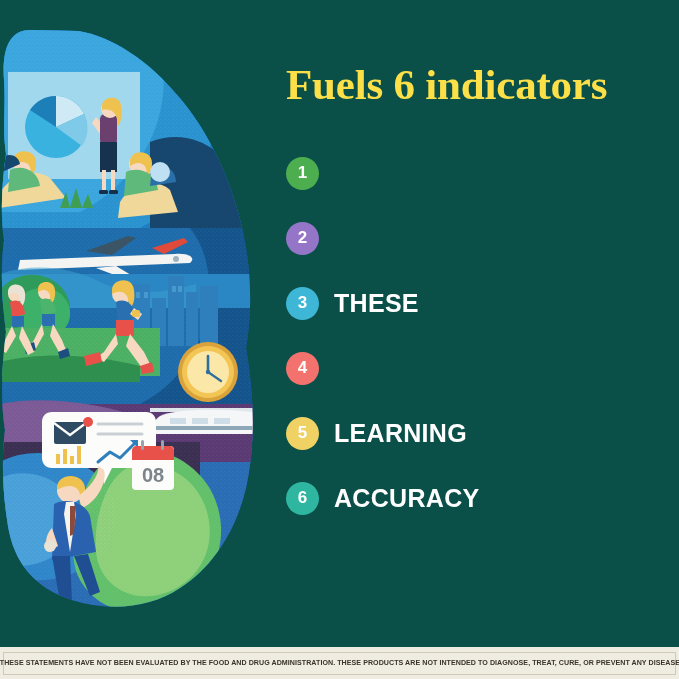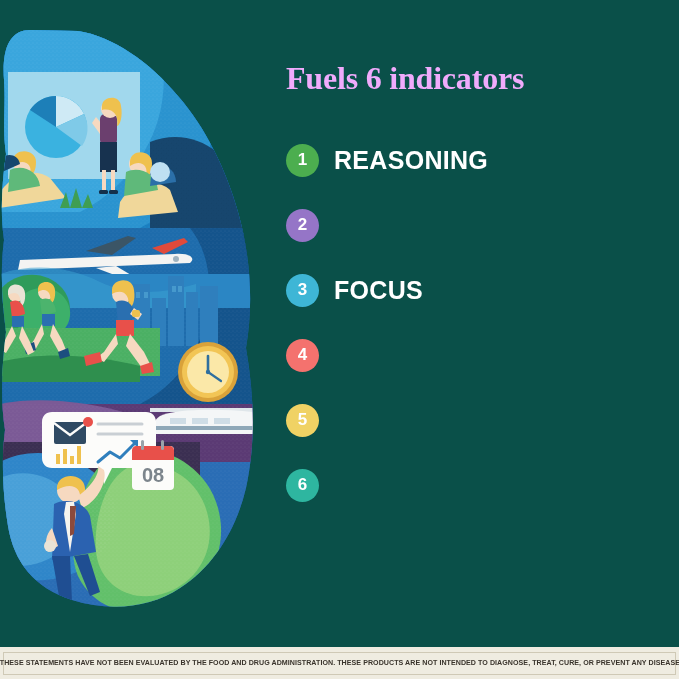--- a/index.html
+++ b/index.html
@@ -25,23 +25,23 @@
 
   
   .content {
     position:absolute;
     left:286px; top:60px;
     width:380px;
   }
   .headline {
     font-family:"Liberation Serif", serif;
     font-weight:700;
-    font-size:32px;
+    font-size:43px;
     line-height:1.18;
-    color:#f0abfc;
+    color:#fde047;
     letter-spacing:-0.2px;
     margin-bottom:30px;
   }
 
   .list { margin-top:6px; }
   .row {
     display:flex;
     align-items:center;
     height:65px;
   }
@@ -345,42 +345,43 @@
   <div class="content">
 
     <h1 class="headline">
       <span>Fuels 6 indicators</span><br>
     </h1>
 
     <div class="list">
 
       <div class="row">
         <span class="badge" style="background-color: rgb(76, 174, 79);">1</span>
-        <span class="row-label">REASONING</span>
       </div>
 
       <div class="row">
         <span class="badge" style="background-color: rgb(149, 117, 199);">2</span>
       </div>
 
       <div class="row">
         <span class="badge" style="background-color: rgb(62, 182, 214);">3</span>
-        <span class="row-label">FOCUS</span>
+        <span class="row-label">THESE</span>
       </div>
 
       <div class="row">
         <span class="badge" style="background-color: rgb(244, 114, 110);">4</span>
       </div>
 
       <div class="row">
         <span class="badge" style="background-color: rgb(240, 210, 100);">5</span>
+        <span class="row-label">LEARNING</span>
       </div>
 
       <div class="row">
         <span class="badge" style="background-color: rgb(46, 182, 160);">6</span>
+        <span class="row-label">ACCURACY</span>
       </div>
 
     </div>
   </div>
 
   <div class="footnote-wrap" style="background-color: rgb(239, 236, 225);">
     <div class="footnote-box" style="background-color: rgb(239, 236, 225);">
       <span class="footnote-text" style="color: rgb(58, 52, 44);">*THESE STATEMENTS HAVE NOT BEEN EVALUATED BY THE FOOD AND DRUG ADMINISTRATION. THESE PRODUCTS ARE NOT INTENDED TO DIAGNOSE, TREAT, CURE, OR PREVENT ANY DISEASE.</span>
     </div>
   </div>

